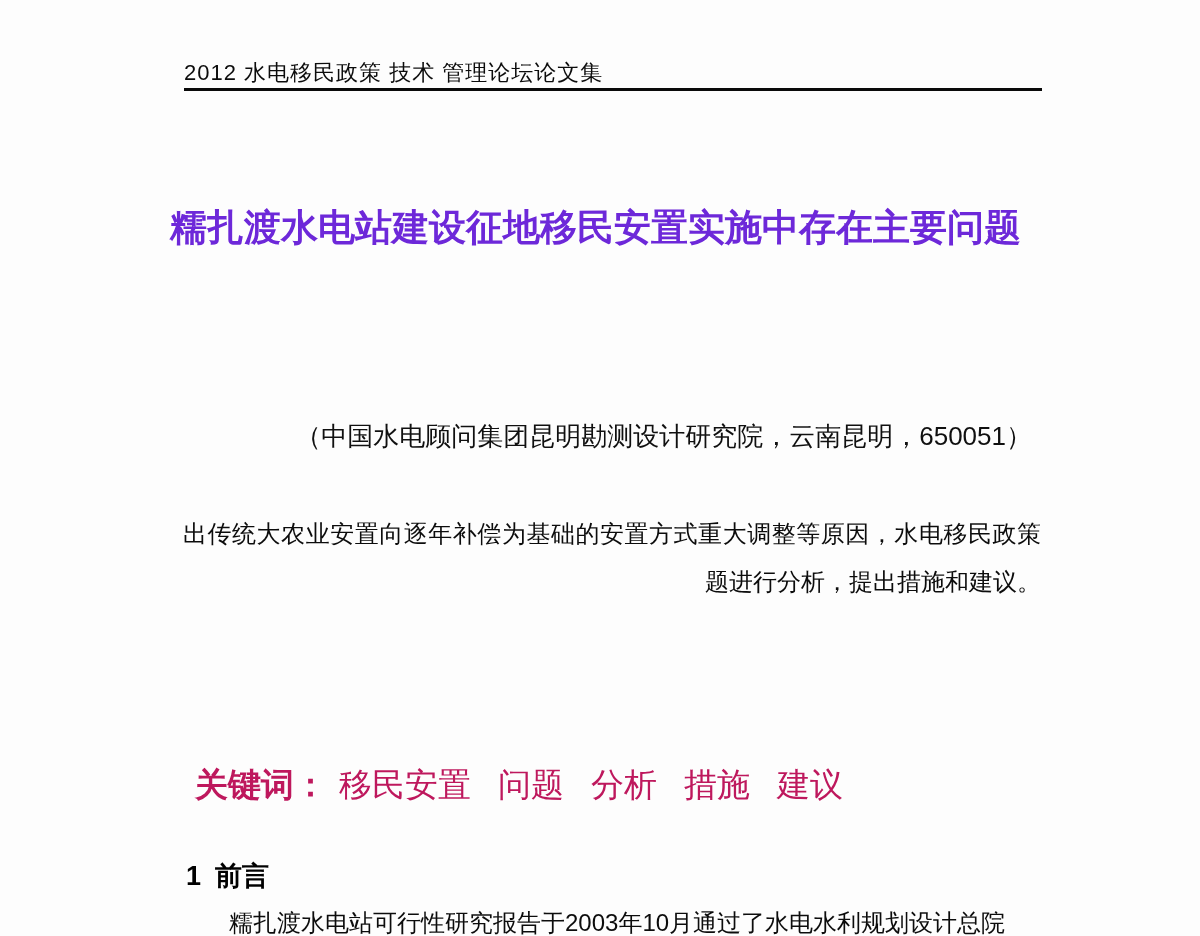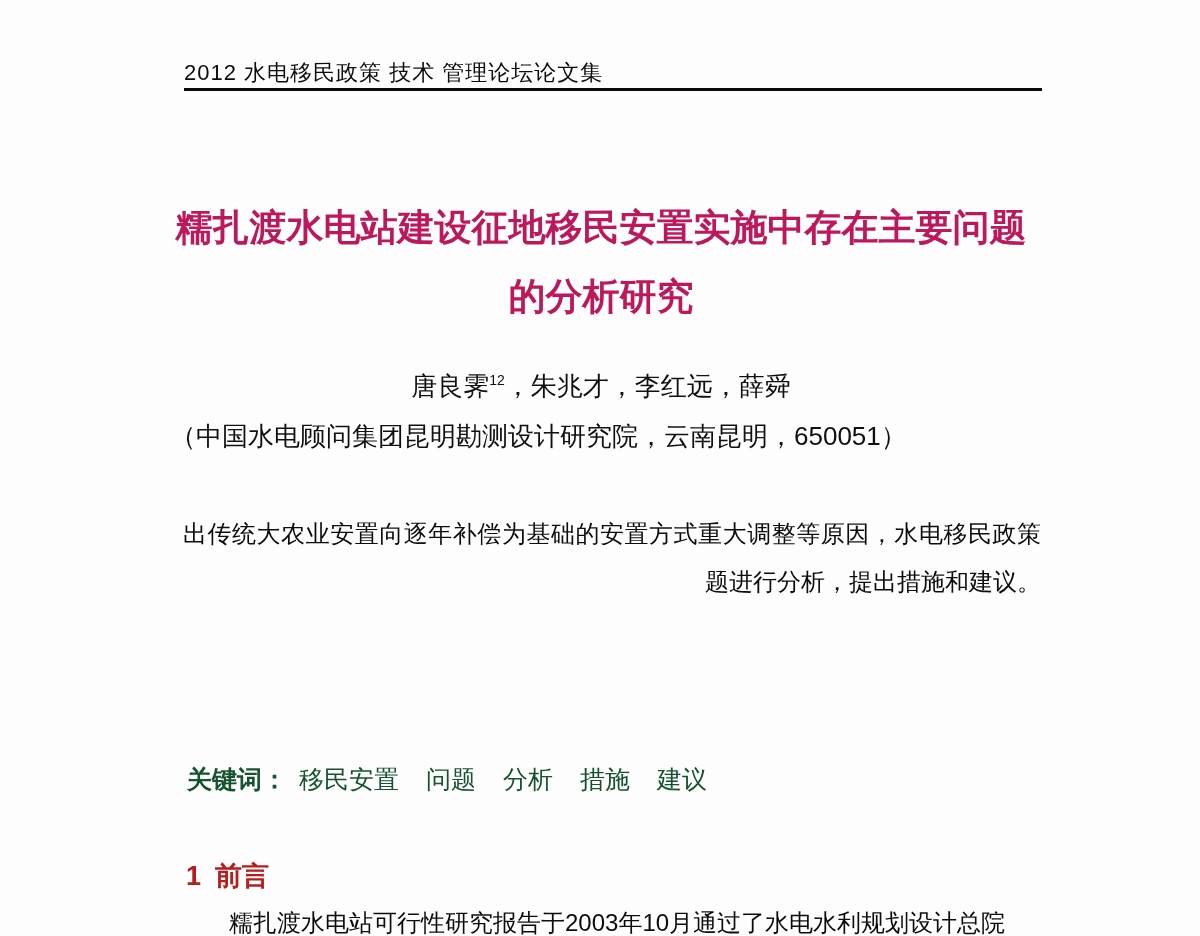--- a/index.html
+++ b/index.html
@@ -32,25 +32,25 @@
     top: 88px;
     width: 858px;
     height: 3px;
     background: #0a0a0a;
   }
 
   
   .title-line {
     left: 170px;
     width: 862px;
-    text-align: center;
+    text-align: left;
     font-size: 37px;
     font-weight: 800;
     white-space: nowrap;
-    color: #be185d;
+    color: #6d28d9;
   }
   .title-line-1 { top: 203px; }
   .title-line-2 { top: 272px; }
 
   
   .authors-line {
     left: 170px;
     top: 369px;
     width: 862px;
     text-align: center;
@@ -59,21 +59,21 @@
     color: #101010;
   }
   .authors-line sup {
     font-size: 14px;
     line-height: 0;
   }
   .affiliation-line {
     left: 170px;
     top: 419px;
     width: 862px;
-    text-align: left;
+    text-align: right;
     font-size: 26px;
     white-space: nowrap;
     color: #101010;
   }
 
   
   .abstract-block {
     left: 183px;
     top: 514px;
     width: 858px;
@@ -87,41 +87,41 @@
     text-align: right;
   }
   .a-line.just {
     text-align: justify;
     text-align-last: justify;
   }
   .bold-label { font-weight: 800; }
 
   
   .keywords-line {
-    left: 187px;
+    left: 195px;
     top: 763px;
     width: 860px;
-    font-size: 25px;
+    font-size: 33px;
     white-space: nowrap;
-    color: #14532d;
+    color: #be185d;
   }
   .keywords-line .kw-label {
     font-weight: 800;
     margin-right: 12px;
   }
   .kw-term { margin-right: 27px; }
 
   
   .section-heading {
     left: 186px;
     top: 858px;
     font-size: 27px;
     font-weight: 800;
     white-space: nowrap;
-    color: #b91c1c;
+    color: #000000;
   }
   .section-heading .sec-num { margin-right: 14px; font-weight: 700; }
 
   
   .body-first-line {
     left: 229px;
     top: 906px;
     font-size: 24px;
     line-height: 34px;
     white-space: nowrap;
@@ -132,25 +132,21 @@
 <body>
 
 <div class="page">
 
   <div class="abs running-header">2012 水电移民政策 技术 管理论坛论文集</div>
 
   <div class="abs header-rule"></div>
 
   <div class="abs title-line title-line-1">糯扎渡水电站建设征地移民安置实施中存在主要问题</div>
 
-  <div class="abs title-line title-line-2">的分析研究</div>
 
-  <div class="abs authors-line">
-    <span>唐良霁</span><sup>12</sup><span>，朱兆才，李红远，薛舜</span>
-  </div>
 
   <div class="abs affiliation-line">（中国水电顾问集团昆明勘测设计研究院，云南昆明，650051）</div>
 
   <div class="abs abstract-block">
     <div class="a-line just">出传统大农业安置向逐年补偿为基础的安置方式重大调整等原因，水电移民政策</div>
     <div class="a-line">题进行分析，提出措施和建议。</div>
   </div>
 
   <div class="abs keywords-line">
     <span class="kw-label">关键词：</span><span class="kw-term">移民安置</span><span class="kw-term">问题</span><span class="kw-term">分析</span><span class="kw-term">措施</span><span class="kw-term">建议</span>

